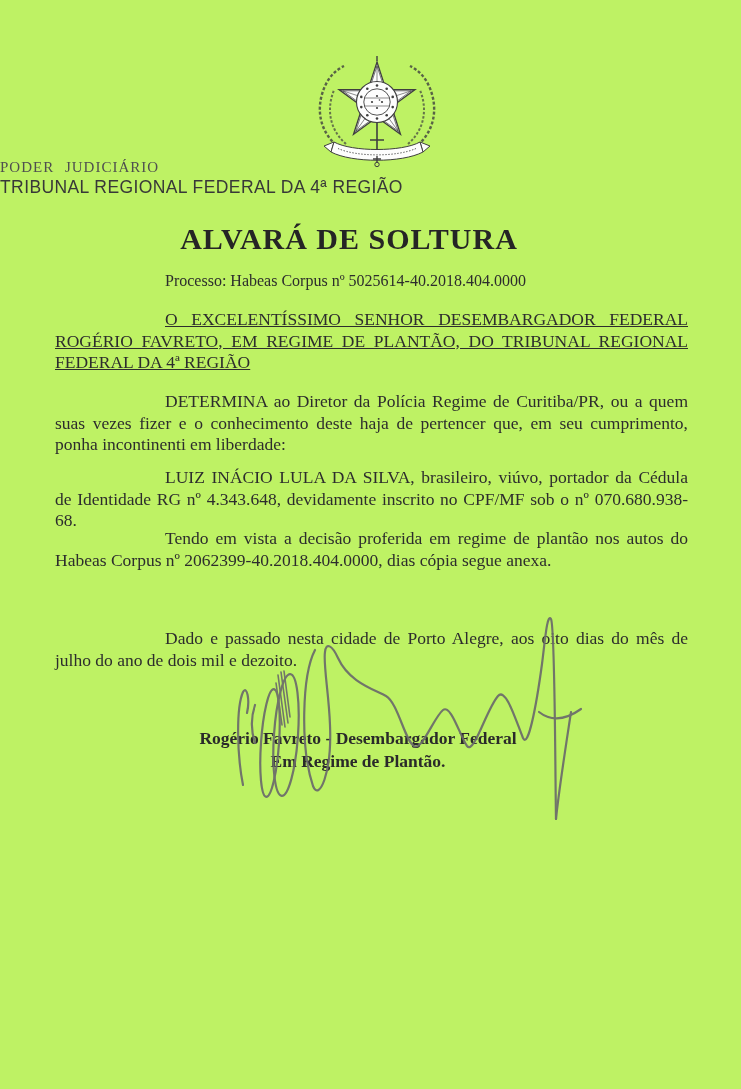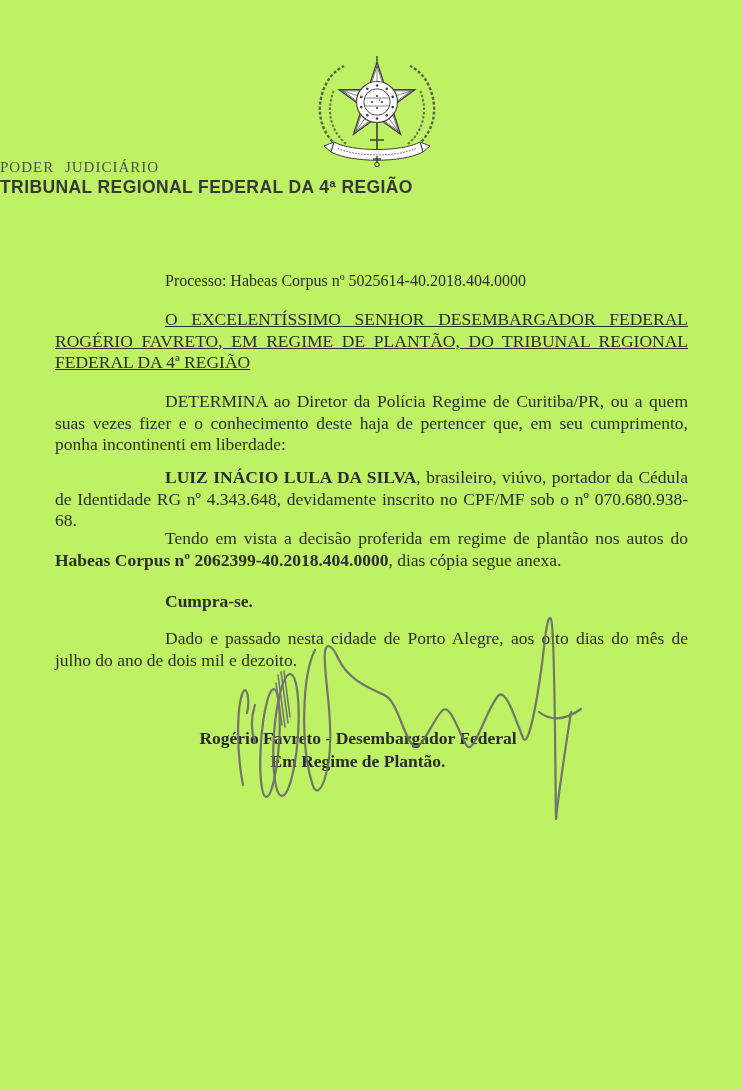--- a/index.html
+++ b/index.html
@@ -8,41 +8,41 @@
     width:741px;height:1089px;
     background:#bef264;
     margin:0 auto;
     overflow:hidden;
     font-family:"Liberation Serif", serif;
     color:#2d2d2d;
   }
   
   .emblem{position:absolute;left:302px;top:56px;width:150px;height:112px;}
   .org-line1{top:159px;font-size:15px;letter-spacing:1px;word-spacing:6px;color:#4f4f4f;position:absolute;left:0;width:700px;}
-  .org-line2{top:177px;font-size:17.5px;font-weight:bold;letter-spacing:.4px;color:#383838;position:absolute;left:0;width:700px;font-family:"Liberation Sans", sans-serif;}
+  .org-line2{top:177px;font-size:17.5px;font-weight:normal;letter-spacing:.4px;color:#383838;position:absolute;left:0;width:700px;font-family:"Liberation Sans", sans-serif;}
   
   .doc-title{
     position:absolute;left:0;top:222px;width:698px;
     text-align:center;font-size:30px;font-weight:bold;letter-spacing:1px;margin:0;
     color:#252525;
   }
   .process{position:absolute;left:165px;top:272px;font-size:16px;margin:0;}
   
   .para{
     position:absolute;left:55px;width:633px;
     font-size:17.5px;line-height:21.6px;
     text-align:justify;text-indent:110px;margin:0;
   }
   .p1{top:309px;text-decoration:underline;}
   .p2{top:391px;}
   .p3{top:467px;}
   .p4{top:528px;}
   .p5{top:591px;text-align:left;font-weight:bold;}
   .p6{top:628px;}
-  .b{font-weight:bold;}
+  .b{font-weight:normal;}
   
   .sig-text{position:absolute;left:8px;top:727px;width:700px;text-align:center;
             font-size:17.5px;font-weight:bold;line-height:22.5px;color:#2a2a2a;}
   .sig-svg{position:absolute;left:205px;top:605px;width:380px;height:235px;pointer-events:none;}
 </style>
 </head>
 <body>
 
 <div class="page">
 
@@ -89,32 +89,32 @@
     <path d="M32,86 C50,96 100,96 118,86 L121,96 C100,107 50,107 29,96 Z" fill="#fdfdfd"></path>
     <path d="M36,92.5 C55,101 95,101 114,92.5" stroke-dasharray="1.5,1.5" stroke-width="1" opacity="0.8"></path>
 
     <path d="M75,100 L75,106 M71,103 L79,103" stroke-width="1.4"></path>
     <circle cx="75" cy="108.5" r="2.2" stroke-width="1"></circle>
   </svg>
 
   <div class="org-line1">PODER JUDICIÁRIO</div>
   <div class="org-line2">TRIBUNAL REGIONAL FEDERAL DA 4ª REGIÃO</div>
 
+  <h1 class="doc-title">ALVARÁ DE SOLTURA</h1>
 
   <p class="process">Processo: Habeas Corpus nº 5025614-40.2018.404.0000</p>
 
   <p class="para p1">O EXCELENTÍSSIMO SENHOR DESEMBARGADOR FEDERAL ROGÉRIO FAVRETO, EM REGIME DE PLANTÃO, DO TRIBUNAL REGIONAL FEDERAL DA 4ª REGIÃO</p>
 
   <p class="para p2">DETERMINA ao Diretor da Polícia Regime de Curitiba/PR, ou a quem suas vezes fizer e o conhecimento deste haja de pertencer que, em seu cumprimento, ponha incontinenti em liberdade:</p>
 
   <p class="para p3"><span class="b">LUIZ INÁCIO LULA DA SILVA</span><span>, brasileiro, viúvo, portador da Cédula de Identidade RG nº 4.343.648, devidamente inscrito no CPF/MF sob o nº 070.680.938-68.</span></p>
 
   <p class="para p4"><span>Tendo em vista a decisão proferida em regime de plantão nos autos do </span><span class="b">Habeas Corpus nº 2062399-40.2018.404.0000</span><span>, dias cópia segue anexa.</span></p>
 
-  <p class="para p5">Cumpra-se.</p>
 
   <p class="para p6">Dado e passado nesta cidade de Porto Alegre, aos oito dias do mês de julho do ano de dois mil e dezoito.</p>
 
   <div class="sig-text">
     <div>Rogério Favreto - Desembargador Federal</div>
     <div>Em Regime de Plantão.</div>
   </div>
 
   <svg class="sig-svg" viewBox="0 0 380 235" fill="none" stroke="#6b6b6b" stroke-width="2.2" stroke-linecap="round" opacity="0.92">
     <path d="M38,180 C32,150 31,103 38,87 C42,80 45,95 42,108"></path>

